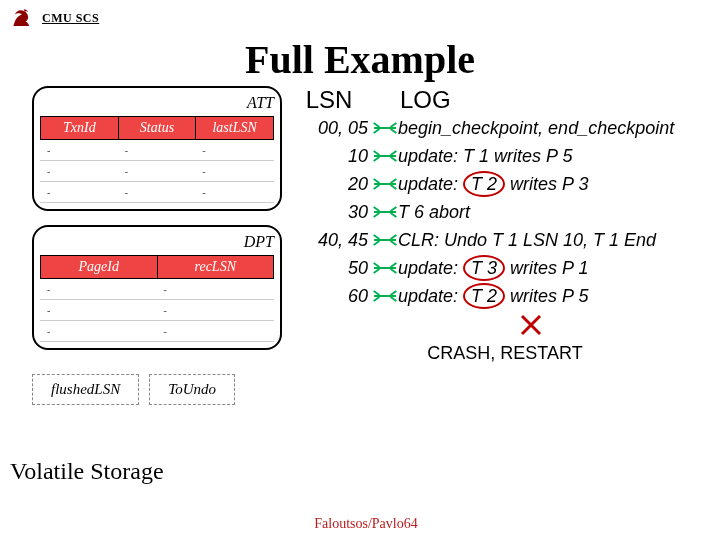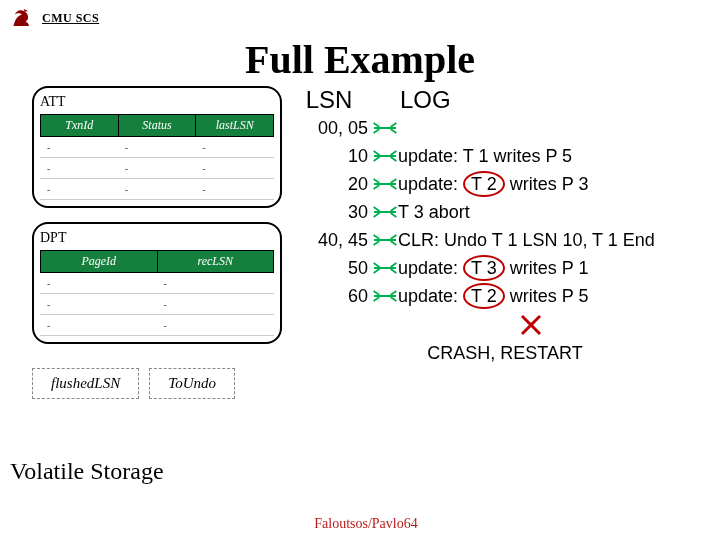--- a/index.html
+++ b/index.html
@@ -49,35 +49,36 @@
     display: flex;
     flex-direction: column;
     gap: 14px;
   }
   .table-box {
     border: 2px solid #000;
     border-radius: 16px;
     padding: 6px 6px 6px 6px;
   }
   .table-title {
-    text-align: left;
-    font-size: 14px;
+    text-align: right;
+    font-size: 16px;
     margin: 0 0 4px 0;
+    font-style: italic;
   }
   table.inner {
     border-collapse: collapse;
     width: 100%;
     table-layout: fixed;
   }
   table.inner th {
-    background: #15803d;
+    background: #ef4444;
     color: #fff;
     font-style: italic;
     font-weight: normal;
-    font-size: 12px;
+    font-size: 14px;
     padding: 3px 4px;
     border: 1px solid #000;
     text-align: center;
   }
   table.inner td {
     font-size: 10px;
     padding: 3px 6px;
     border: 1px solid #fff;
     border-bottom: 1px solid #ccc;
     text-align: left;
@@ -112,20 +113,21 @@
   }
   .log-head {
     padding-left: 32px;
   }
   .log-row {
     display: flex;
     align-items: center;
     font-size: 18px;
     font-family: Arial, sans-serif;
     line-height: 28px;
+    font-style: italic;
   }
   .lsn-cell {
     width: 78px;
     text-align: right;
     padding-right: 4px;
   }
   .arrow-cell {
     width: 26px;
     display: flex;
     align-items: center;
@@ -276,20 +278,21 @@
     </div>
     <div id="log-rows">
         <div class="log-row">
           <div class="lsn-cell">00, 05</div>
           <div class="arrow-cell">
             <span class="bi-arrow">
               <span class="rt"></span>
               <span class="rb"></span>
             </span>
           </div>
+          <div class="desc-cell">begin_checkpoint, end_checkpoint</div>
         </div>
         <div class="log-row">
           <div class="lsn-cell">10</div>
           <div class="arrow-cell">
             <span class="bi-arrow">
               <span class="rt"></span>
               <span class="rb"></span>
             </span>
           </div>
           <div class="desc-cell">update: T 1 writes P 5</div>
@@ -305,21 +308,21 @@
           <div class="desc-cell">update: <span class="circled">T 2</span> writes P 3</div>
         </div>
         <div class="log-row">
           <div class="lsn-cell">30</div>
           <div class="arrow-cell">
             <span class="bi-arrow">
               <span class="rt"></span>
               <span class="rb"></span>
             </span>
           </div>
-          <div class="desc-cell">T 3 abort</div>
+          <div class="desc-cell">T 6 abort</div>
         </div>
         <div class="log-row">
           <div class="lsn-cell">40, 45</div>
           <div class="arrow-cell">
             <span class="bi-arrow">
               <span class="rt"></span>
               <span class="rb"></span>
             </span>
           </div>
           <div class="desc-cell">CLR: Undo T 1 LSN 10, T 1 End</div>

